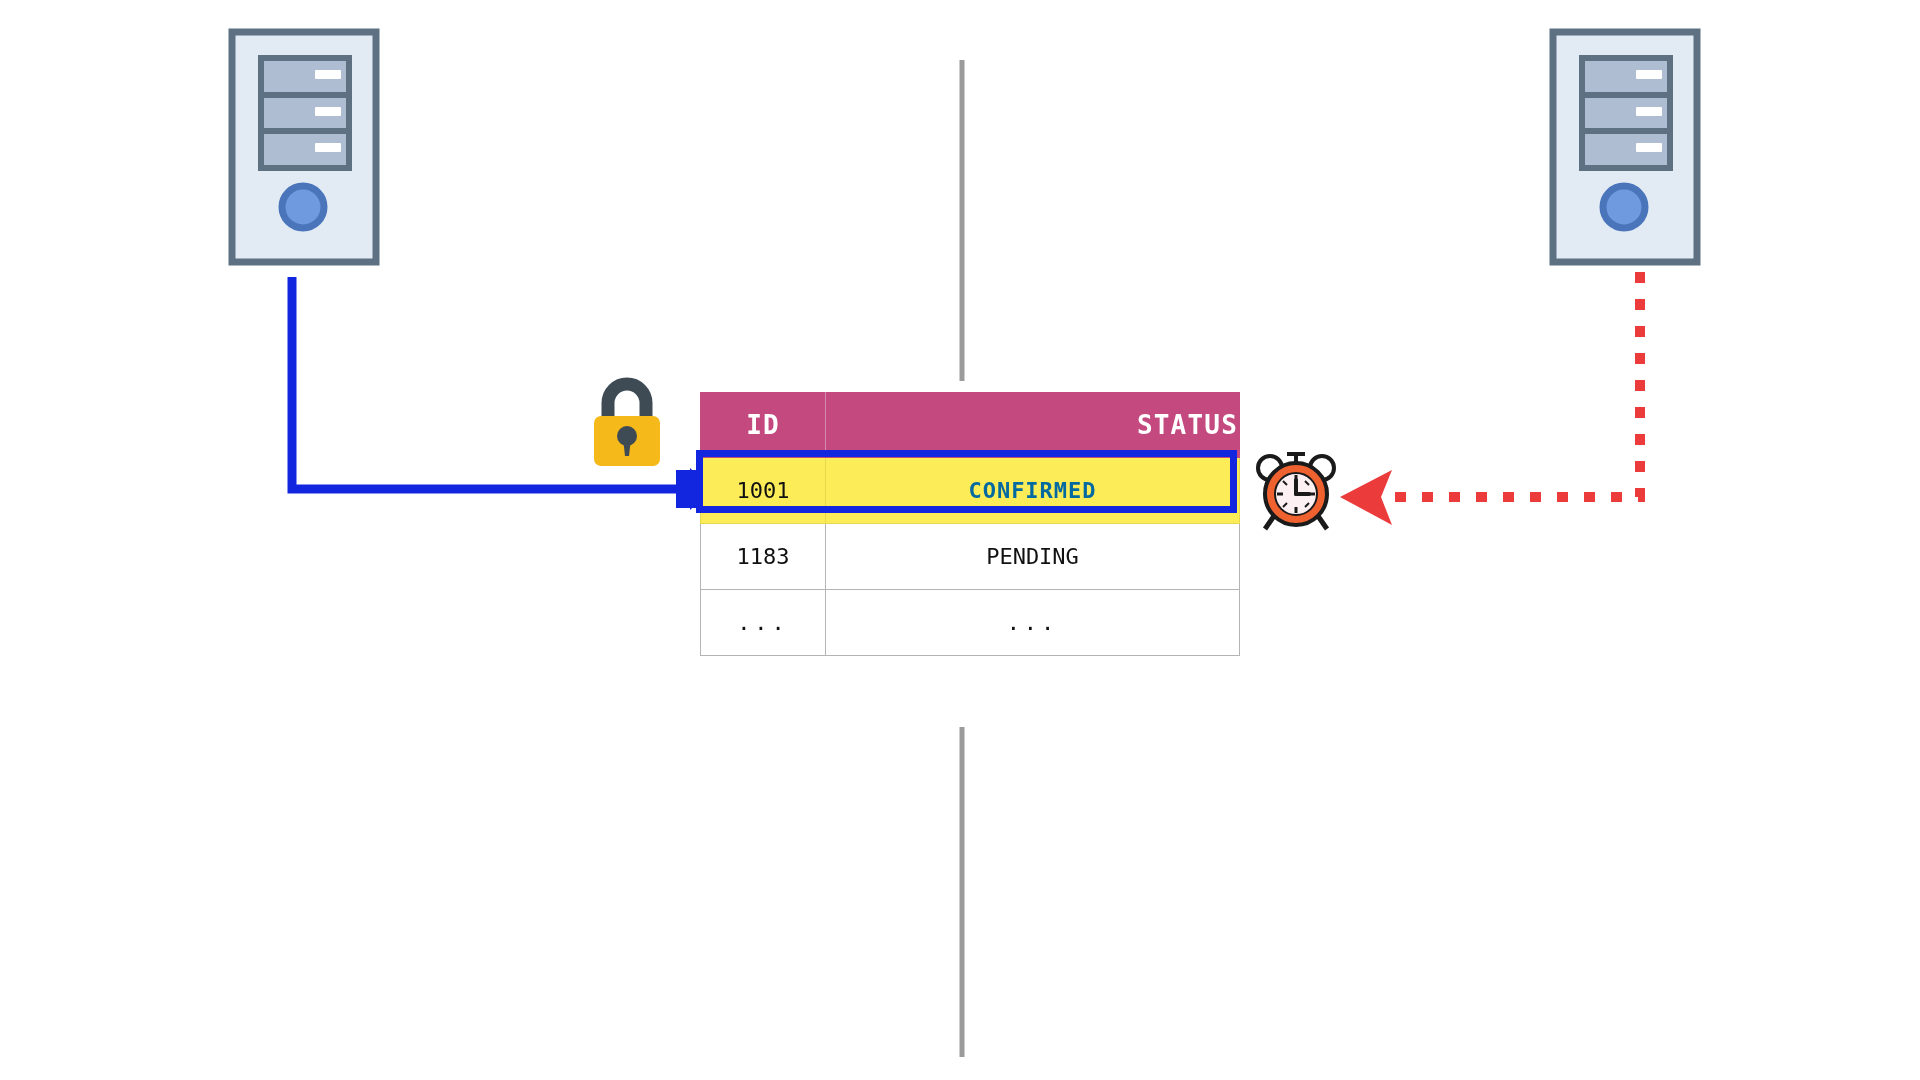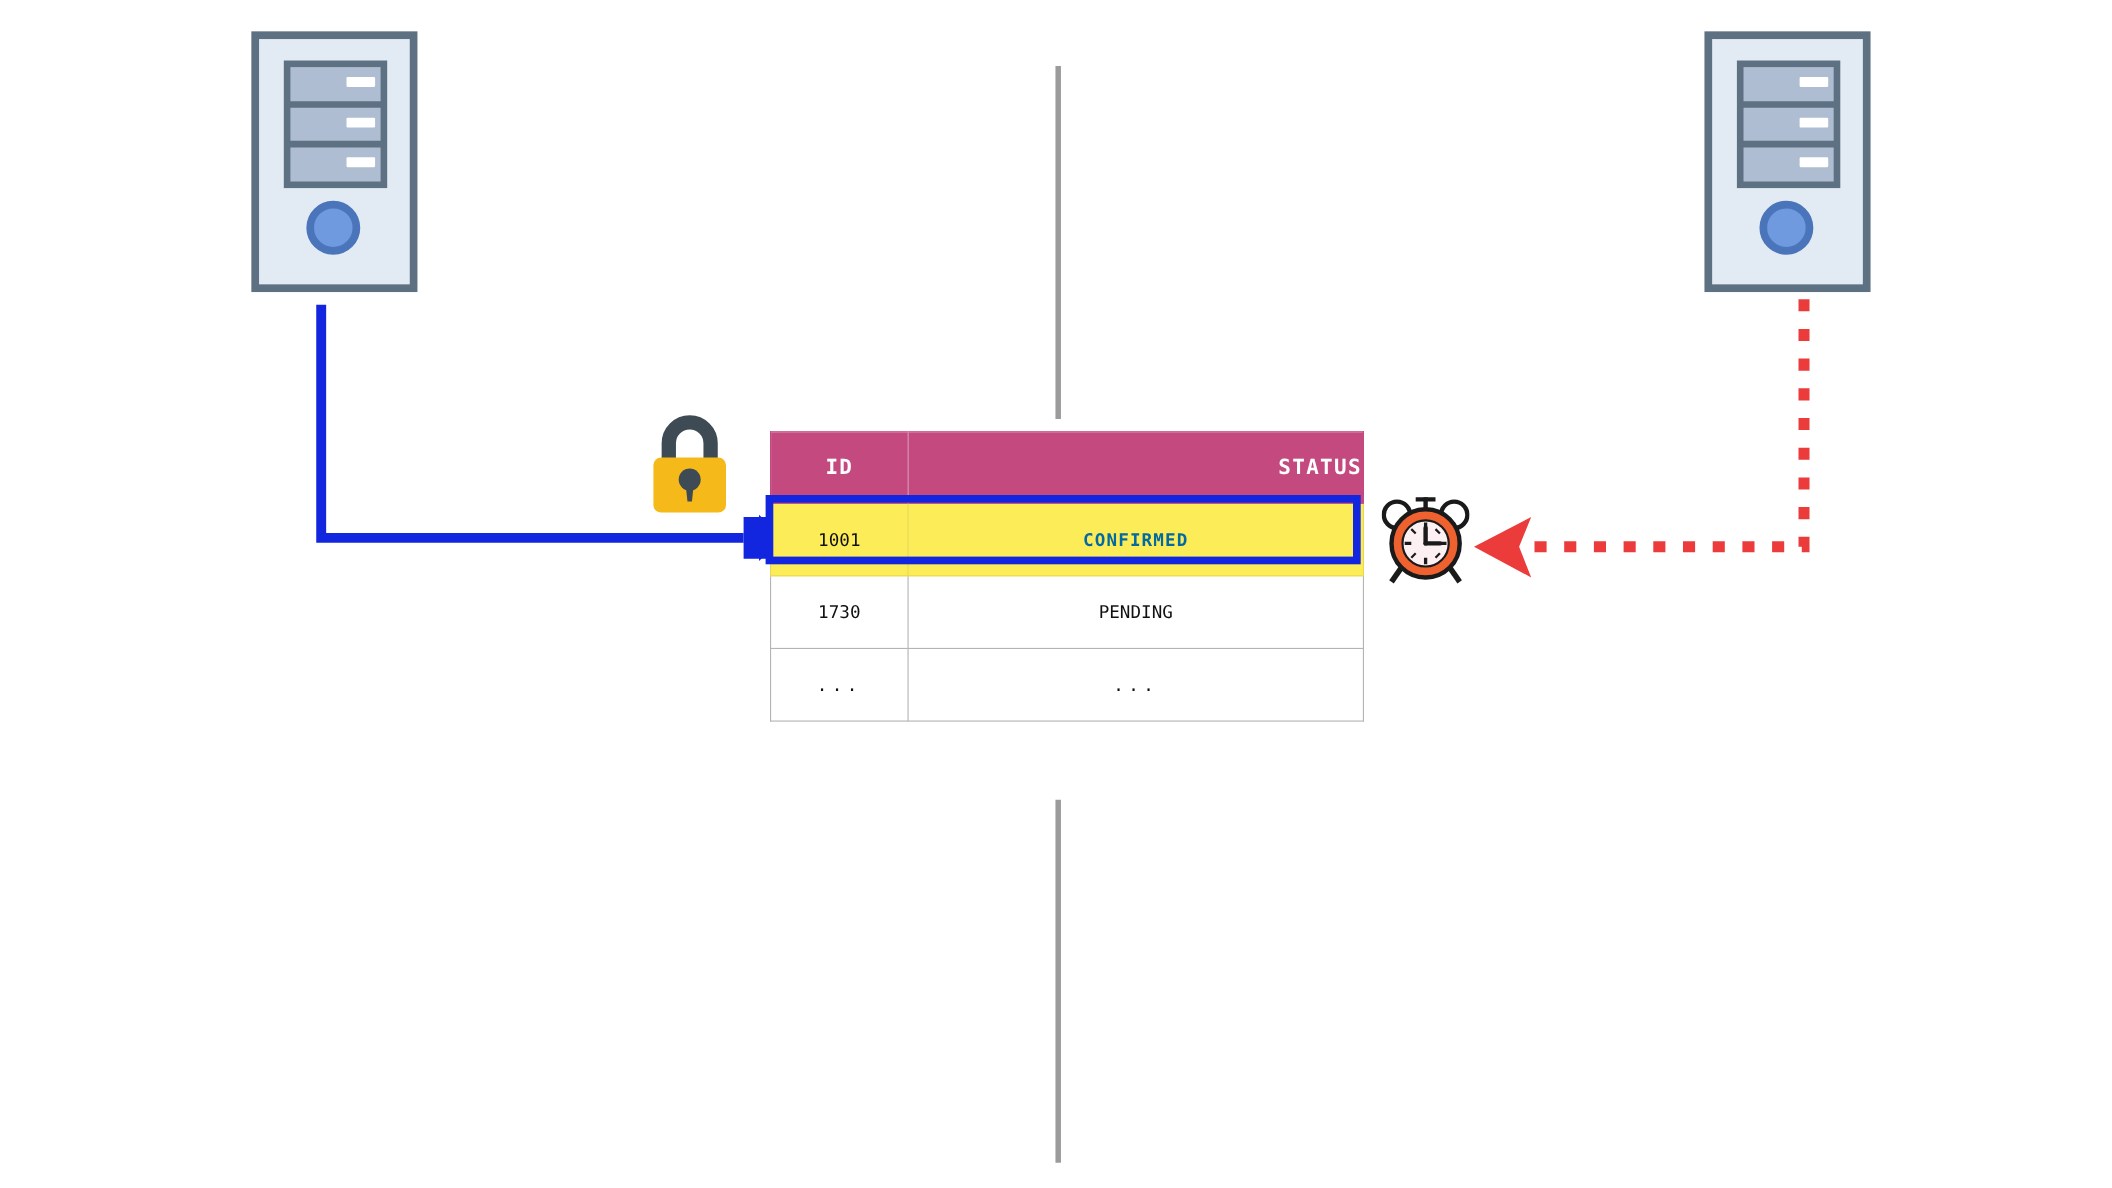--- a/index.html
+++ b/index.html
@@ -39,33 +39,33 @@
     z-index: 5;
   }
   .db-table th, .db-table td {
     border: 1px solid #aaaaaa;
     text-align: center;
     font-family: "DejaVu Sans Mono", monospace;
   }
   .db-table thead th {
     background: #c3497f;
     color: #ffffff;
-    font-size: 19px;
+    font-size: 26px;
     font-weight: bold;
     letter-spacing: 1.2px;
     height: 62px;
     border-color: #c3497f;
     border-right: 1px solid #d38aae;
   }
   .db-table thead th:last-child { border-right: 1px solid #c3497f; text-align: right; }
   .col-id { width: 122px; }
   .col-status { width: 411px; }
   .db-table tbody td {
     height: 63px;
-    font-size: 16px;
+    font-size: 22px;
     color: #111111;
     background: #ffffff;
     border-color: #b4b4b4;
   }
   .db-table tbody tr.highlight td {
     background: #fced58;
     border-color: #e6d84f;
   }
   .db-table tbody tr.highlight td.status-cell {
     color: #0369a1;
@@ -192,21 +192,21 @@
         <th class="col-id">ID</th>
         <th class="col-status">STATUS</th>
       </tr>
     </thead>
     <tbody>
       <tr class="highlight">
         <td class="id-cell">1001</td>
         <td class="status-cell">CONFIRMED</td>
       </tr>
       <tr>
-        <td class="id-cell">1730</td>
+        <td class="id-cell">1183</td>
         <td class="status-cell">PENDING</td>
       </tr>
       <tr>
         <td class="id-cell ellipsis-cell">...</td>
         <td class="status-cell ellipsis-cell">...</td>
       </tr>
     </tbody>
   </table>
 
   <div class="row-highlight-frame"></div>

